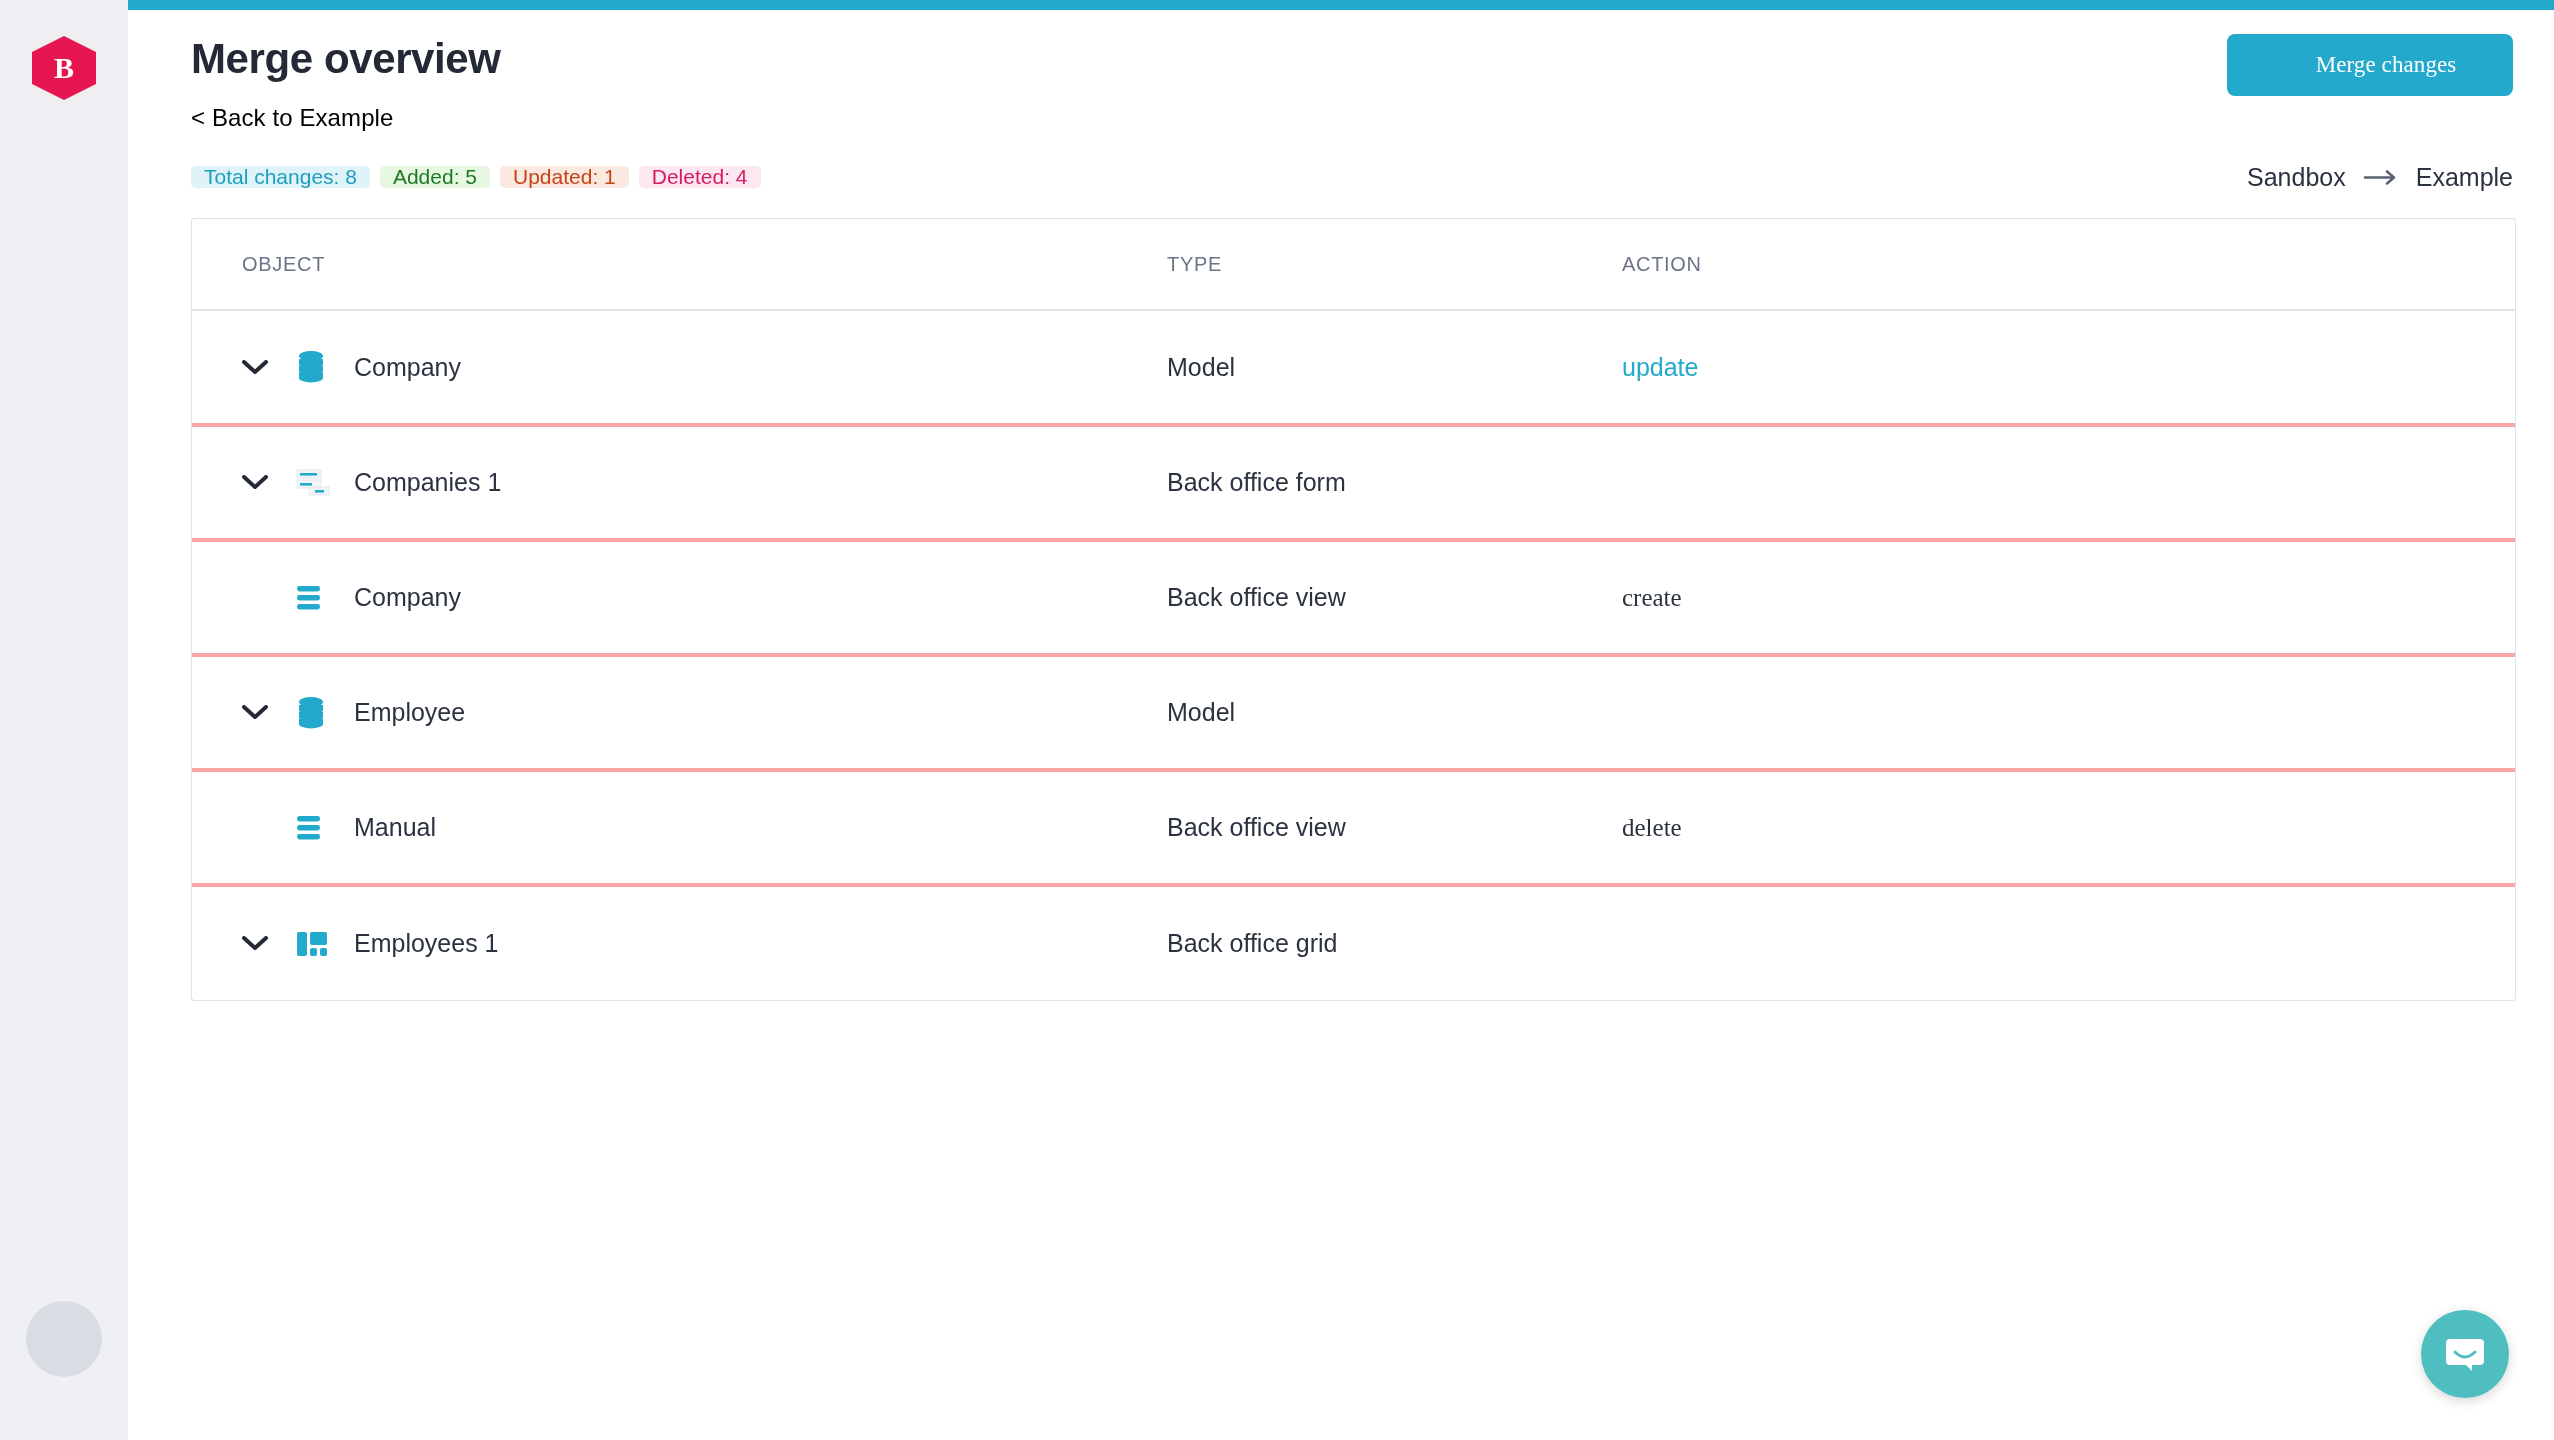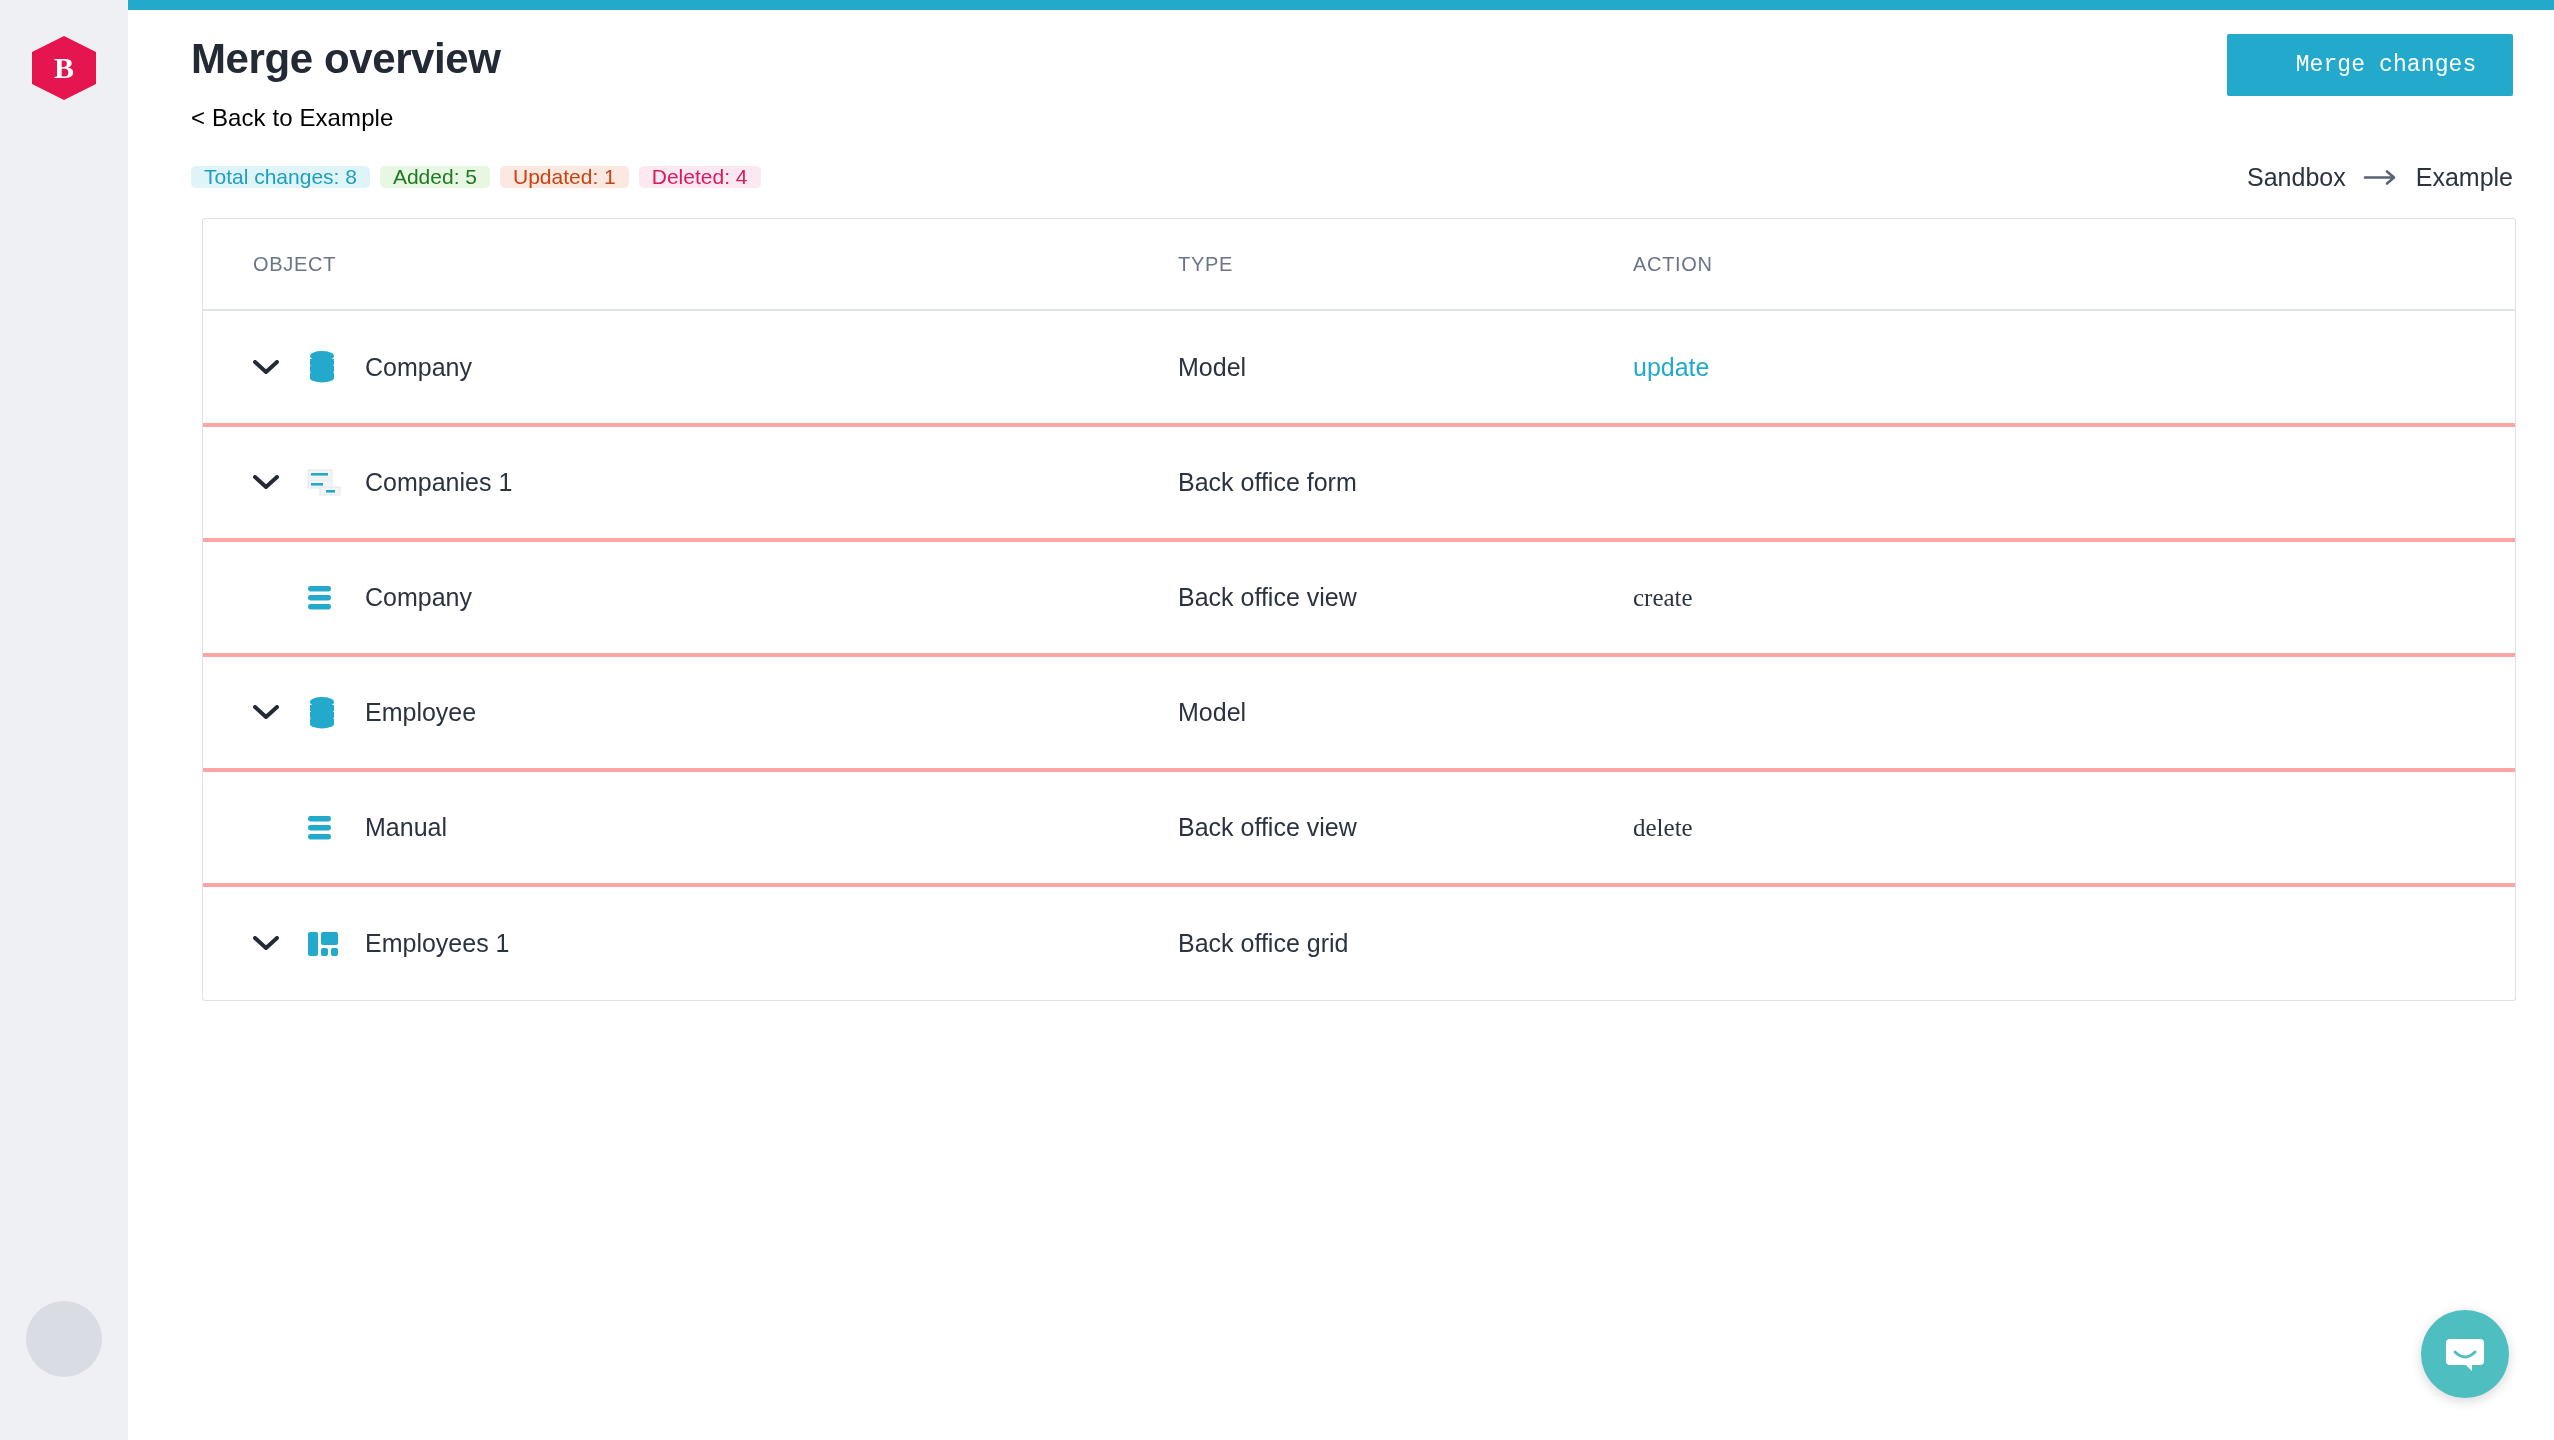--- a/index.html
+++ b/index.html
@@ -117,22 +117,22 @@
 
   .merge-button {
     position: absolute;
     right: 3px;
     top: 24px;
     width: 286px;
     height: 62px;
     background: #23a9cb;
     color: #ffffff;
     border: none;
-    border-radius: 2px;
-    font-family: Liberation Mono, monospace;
+    border-radius: 8px;
+    font-family: Liberation Serif, serif;
     font-size: 23px;
     cursor: pointer;
     letter-spacing: 0.1px;
     padding-left: 32px;
   }
 
   
   .summary-row {
     position: relative;
     display: flex;
@@ -174,21 +174,20 @@
   }
   .env-arrow svg { display: block; }
 
   
   .table-wrap {
     margin-top: 13px;
     border: 1px solid #dfe2e8;
     border-radius: 3px;
     background: #fdba74;
     overflow: hidden;
-    margin-left: 11px;
   }
   .mtable {
     width: 100%;
     border-collapse: collapse;
     table-layout: fixed;
   }
   .mtable th {
     text-align: left;
     font-size: 20px;
     font-weight: normal;

